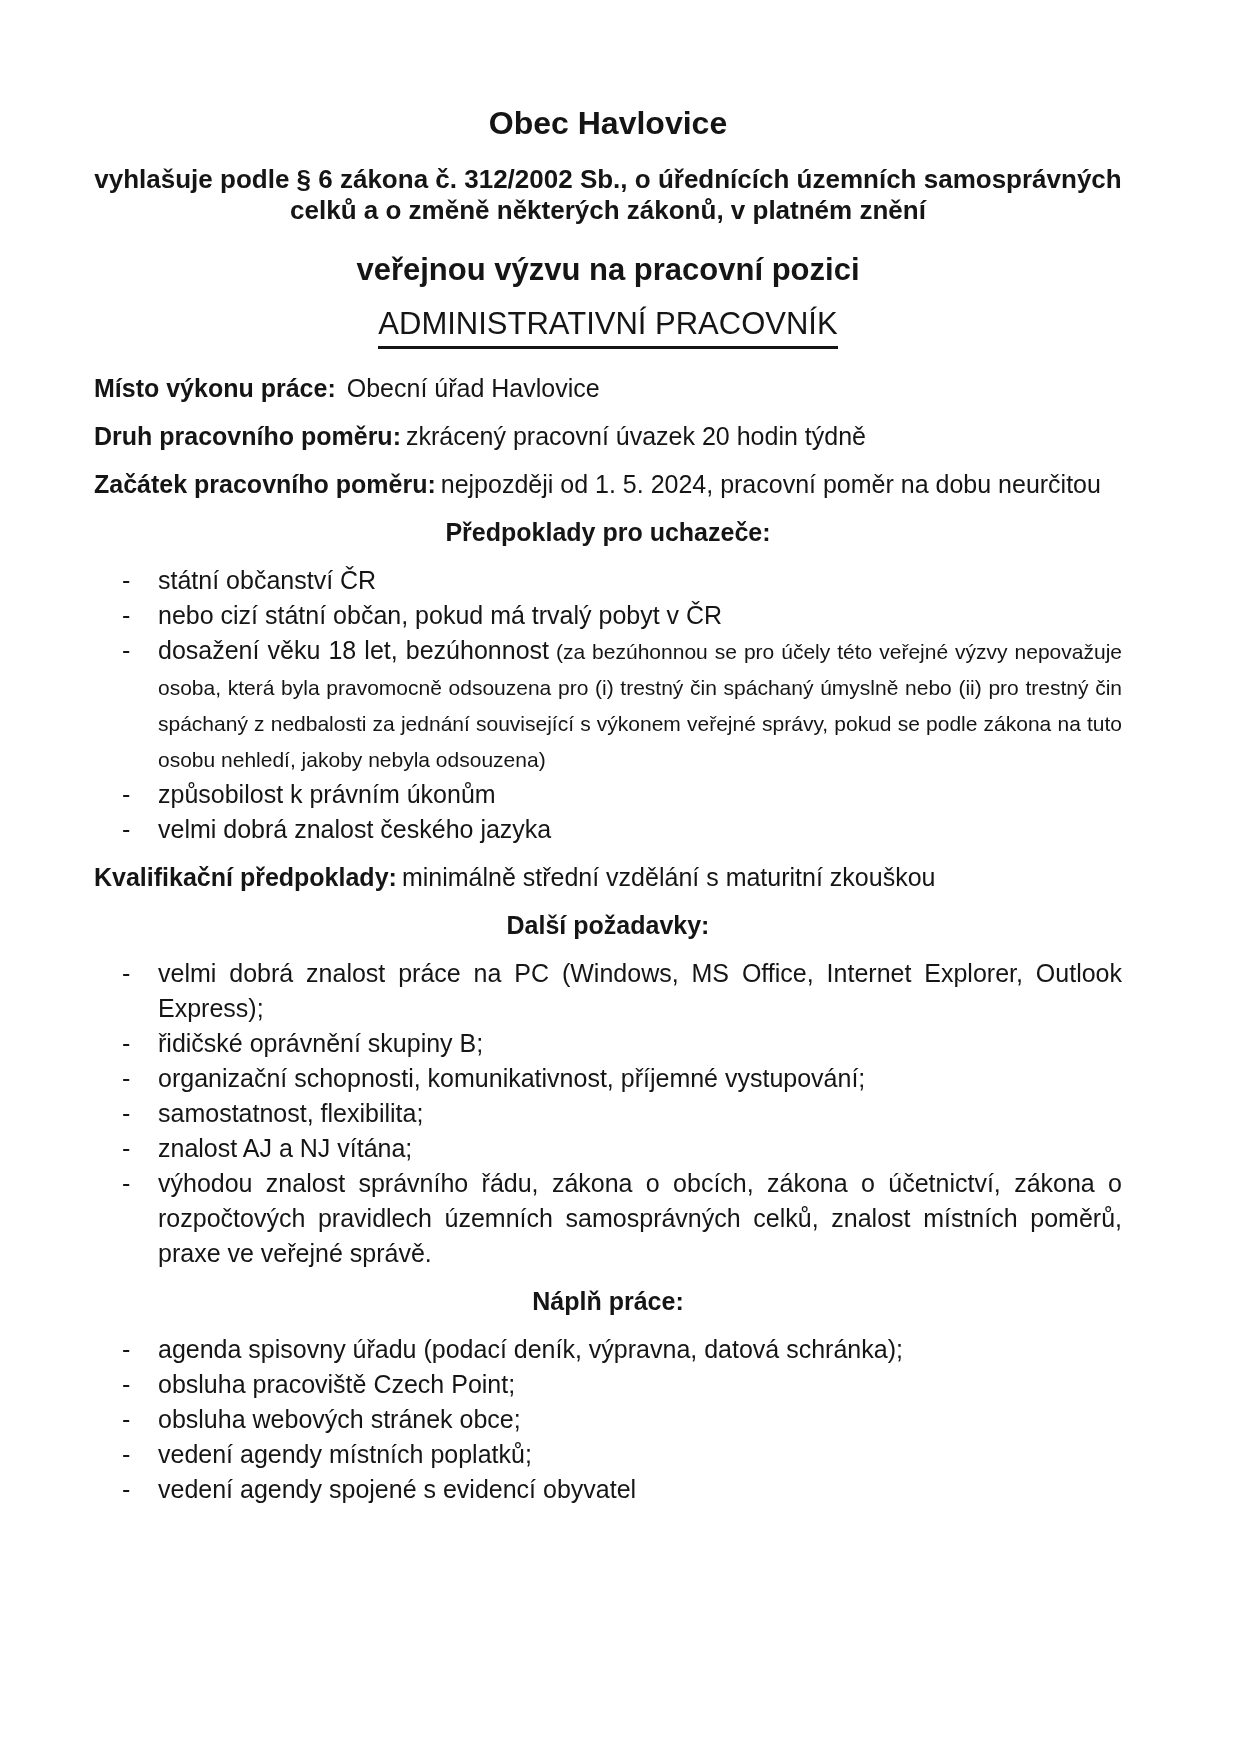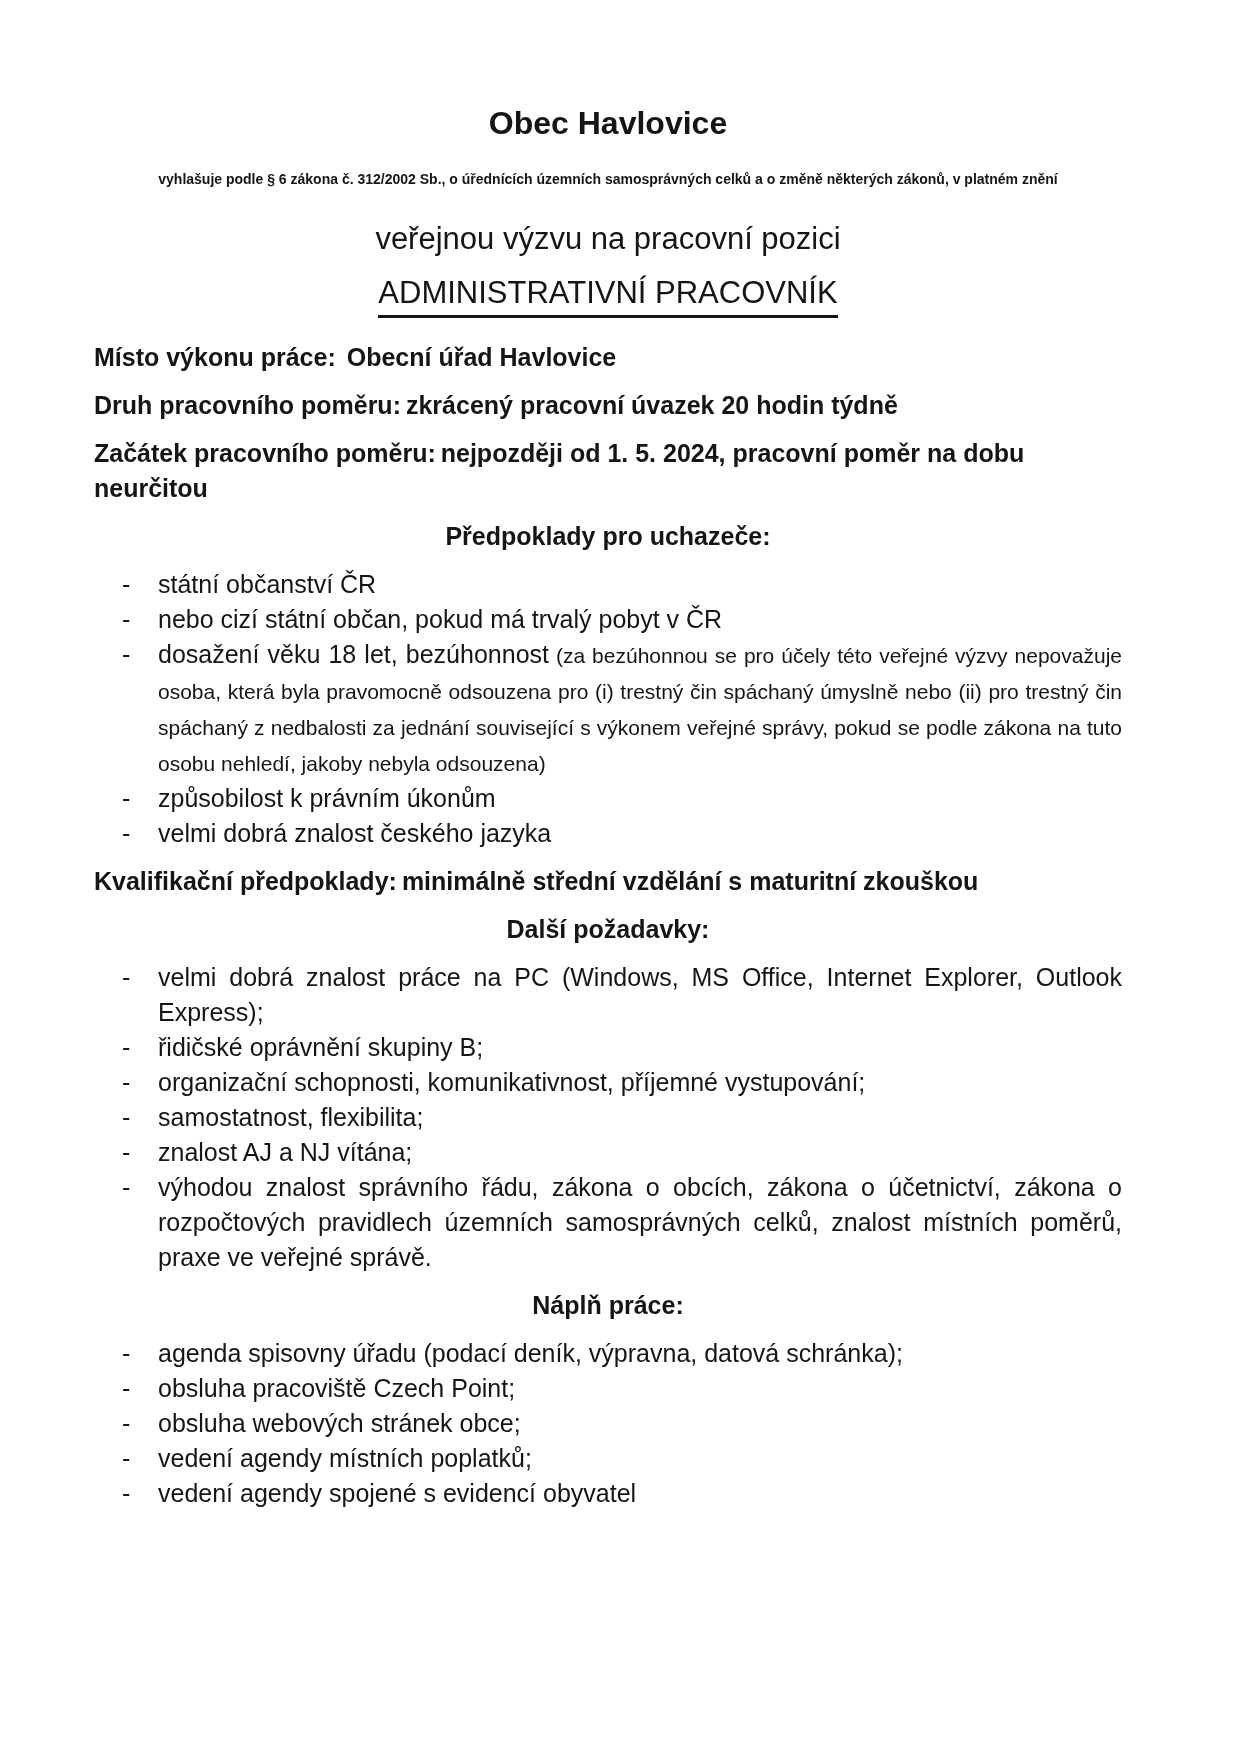--- a/index.html
+++ b/index.html
@@ -16,49 +16,49 @@
     overflow: hidden;
   }
   .center { text-align: center; }
   .title {
     font-size: 32px;
     font-weight: bold;
     line-height: 38px;
     margin: 0 0 22px 0;
   }
   .subtitle {
-    font-size: 14px;
+    font-size: 26px;
     font-weight: bold;
     line-height: 31px;
     margin: 8px 0 24px 0;
   }
   .announce {
     font-size: 31px;
-    font-weight: normal;
+    font-weight: bold;
     line-height: 40px;
     margin: 0 0 14px 0;
   }
   .position {
     font-size: 31px;
     font-weight: normal;
     line-height: 40px;
     margin: 0 0 22px 0;
   }
   .position .u {
     display: inline-block;
     border-bottom: 3px solid #151515;
     padding-bottom: 2px;
   }
   .para {
     font-size: 25px;
     line-height: 35px;
     margin: 0 0 13px 0;
   }
   .b { font-weight: bold; text-align: center; }
-  .v { padding-left: 5px; font-weight: bold; }
+  .v { padding-left: 5px; }
   .v-wide { padding-left: 11px; }
   .heading {
     font-size: 25px;
     font-weight: bold;
     line-height: 35px;
     margin: 0 0 13px 0;
     text-align: center;
   }
   .list { margin: 0 0 13px 0; }
   .li {

